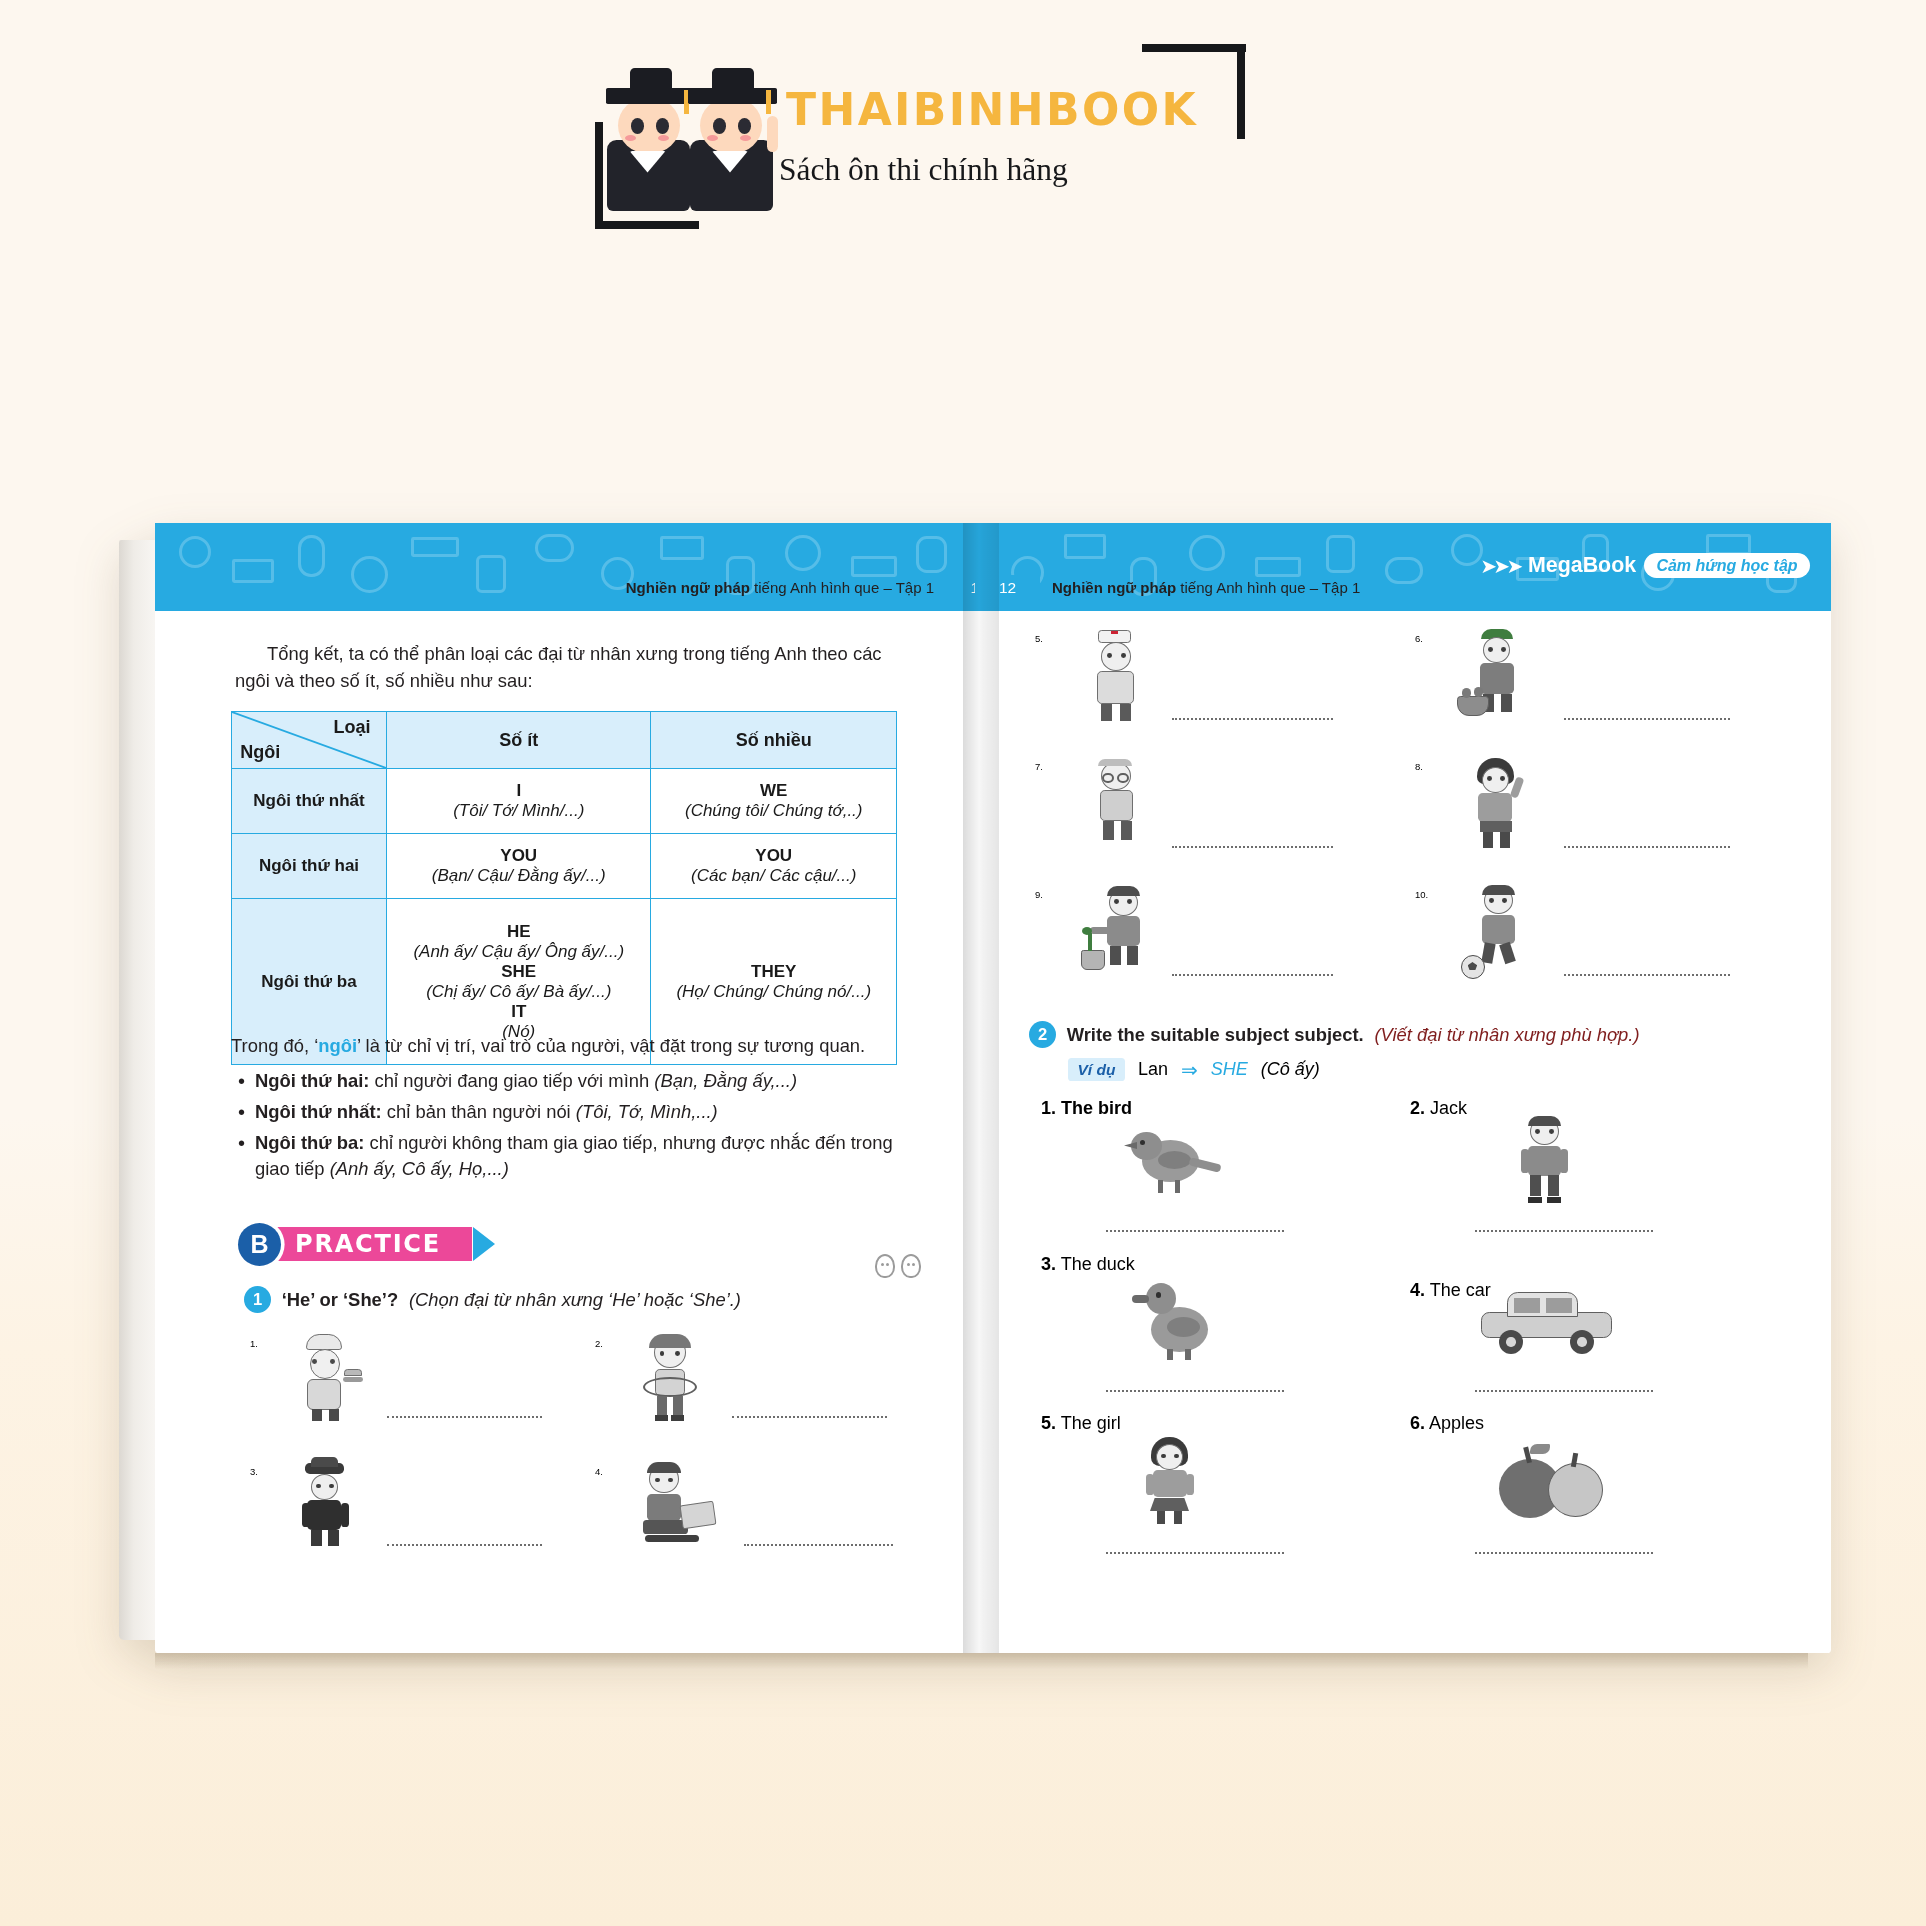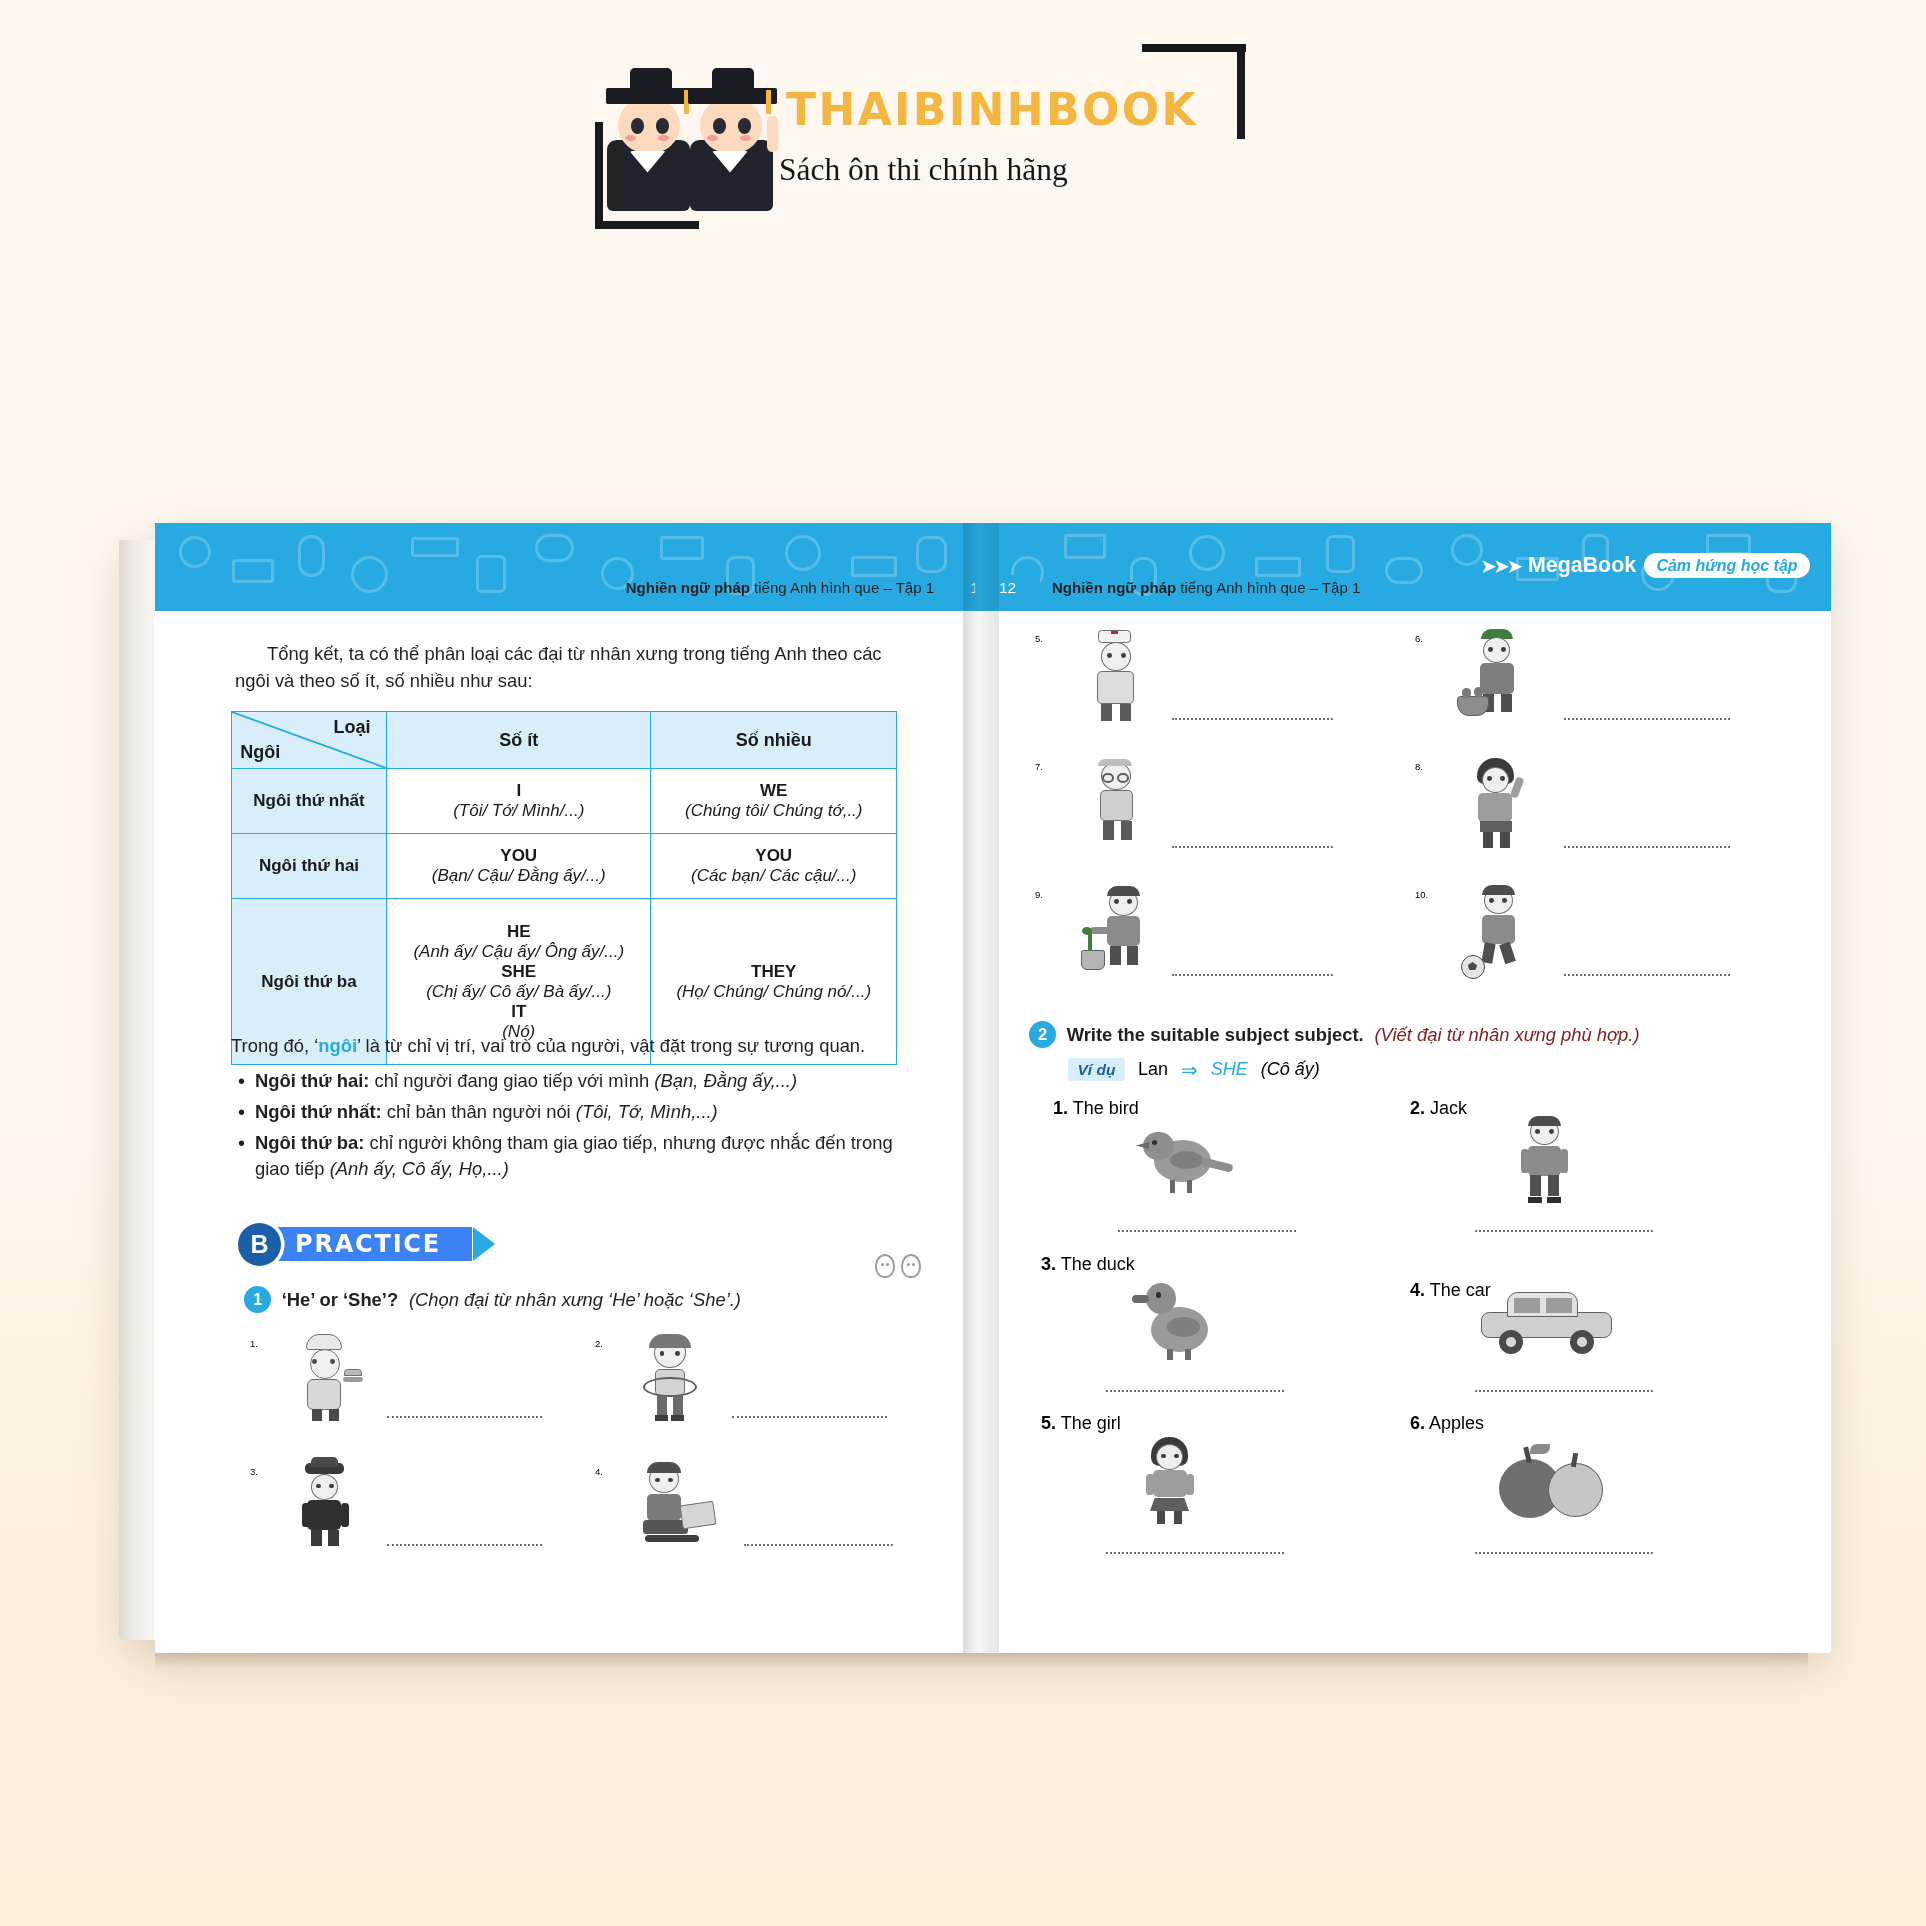--- a/index.html
+++ b/index.html
@@ -165,21 +165,21 @@
   }
   .circB {
     width: 43px; height: 43px; border-radius: 50%;
     background: #1b5fa8; color: #fff; font-weight: bold; font-size: 25px;
     display:flex; align-items:center; justify-content:center;
     box-shadow: 0 0 0 3.6px #fff;
     z-index: 3;
   }
   .pr-ribbon {
     position:relative; height: 34px; margin-left: -13px;
-    background: #3b82f6; display:flex; align-items:center;
+    background: #ec4899; display:flex; align-items:center;
     padding: 0 31px 0 27px;
     color:#fff; font-weight:bold; font-size: 24px; letter-spacing: 1.8px;
     font-family: "DejaVu Sans", sans-serif;
   }
   .pr-ribbon:after {
     content:""; position:absolute; right: -22.6px; top: 0;
     border-left: 22.6px solid #27aae1;
     border-top: 17px solid transparent;
     border-bottom: 17px solid transparent;
   }
@@ -599,21 +599,21 @@
             <span class="example-pill">Ví dụ</span>
             <span>Lan</span>
             <span style="color:#27aae1; font-size:20px;">⇒</span>
             <i style="color:#27aae1;">SHE</i>
             <i>(Cô ấy)</i>
           </div>
         </div>
 
         <div style="position:absolute; left:48px; top:487px; width:773px;">
 
-          <div style="position:absolute; left:12px; top:0; width:369px; height:155px;">
+          <div style="position:absolute; left:0; top:0; width:369px; height:155px;font-weight:bold;">
             <div style="font-size:18px;">
               <b>1.</b>
               <span>The bird</span>
             </div>
             <div class="fig" style="position:absolute; left:83px; top:24px; width:101px; height:77px;">
               <div class="gd" style="left:18px; top:18px; width:57px; height:42px; background:#9a9a9a;"></div>
               <div class="gd" style="left:7.1px; top:9.5px; width:31px; height:28.5px; background:#8e8e8e;"></div>
               <div class="g" style="left:0px; top:20px; width:13px; height:7.1px; background:#6a6a6a; clip-path: polygon(0 50%, 100% 0, 100% 100%);"></div>
               <div class="g" style="left:15.5px; top:18px; width:5.4px; height:5.4px; border-radius:50%; background:#2f2f2f;"></div>
               <div class="gd" style="left:34px; top:28.5px; width:33px; height:18px; background:#7f7f7f;"></div>

